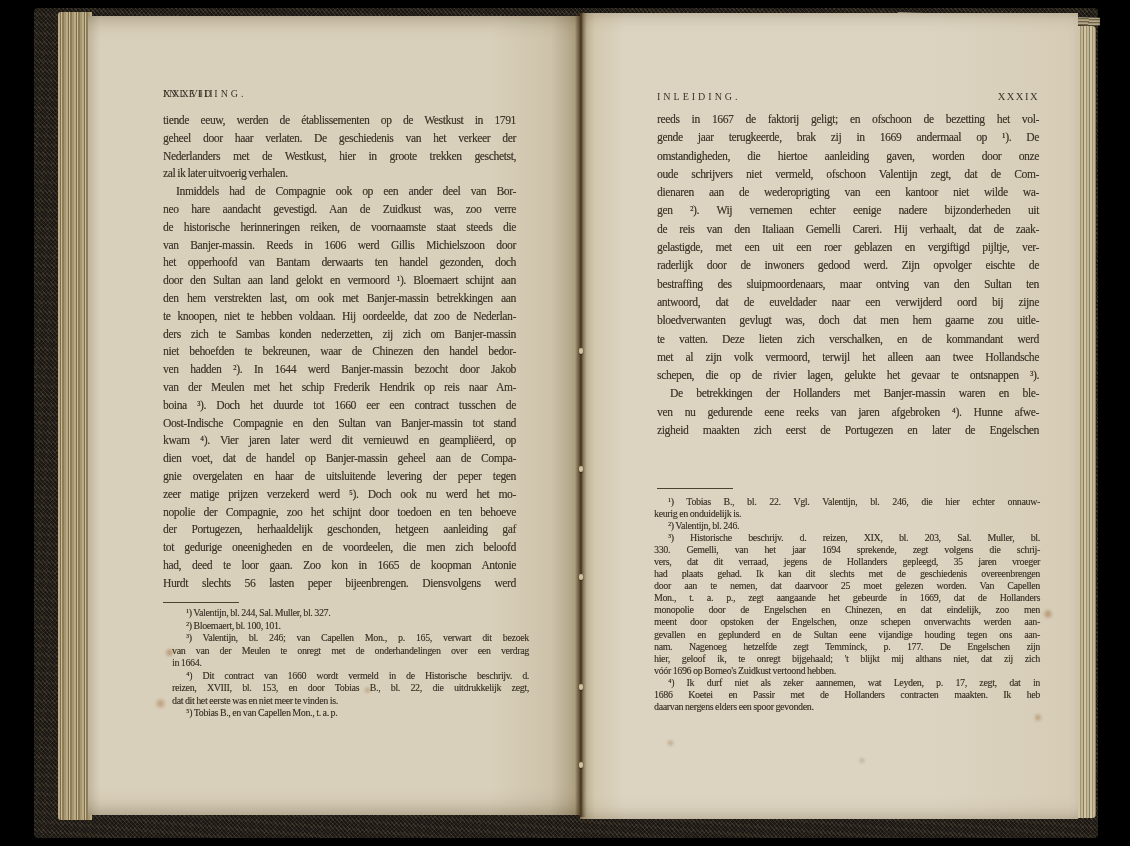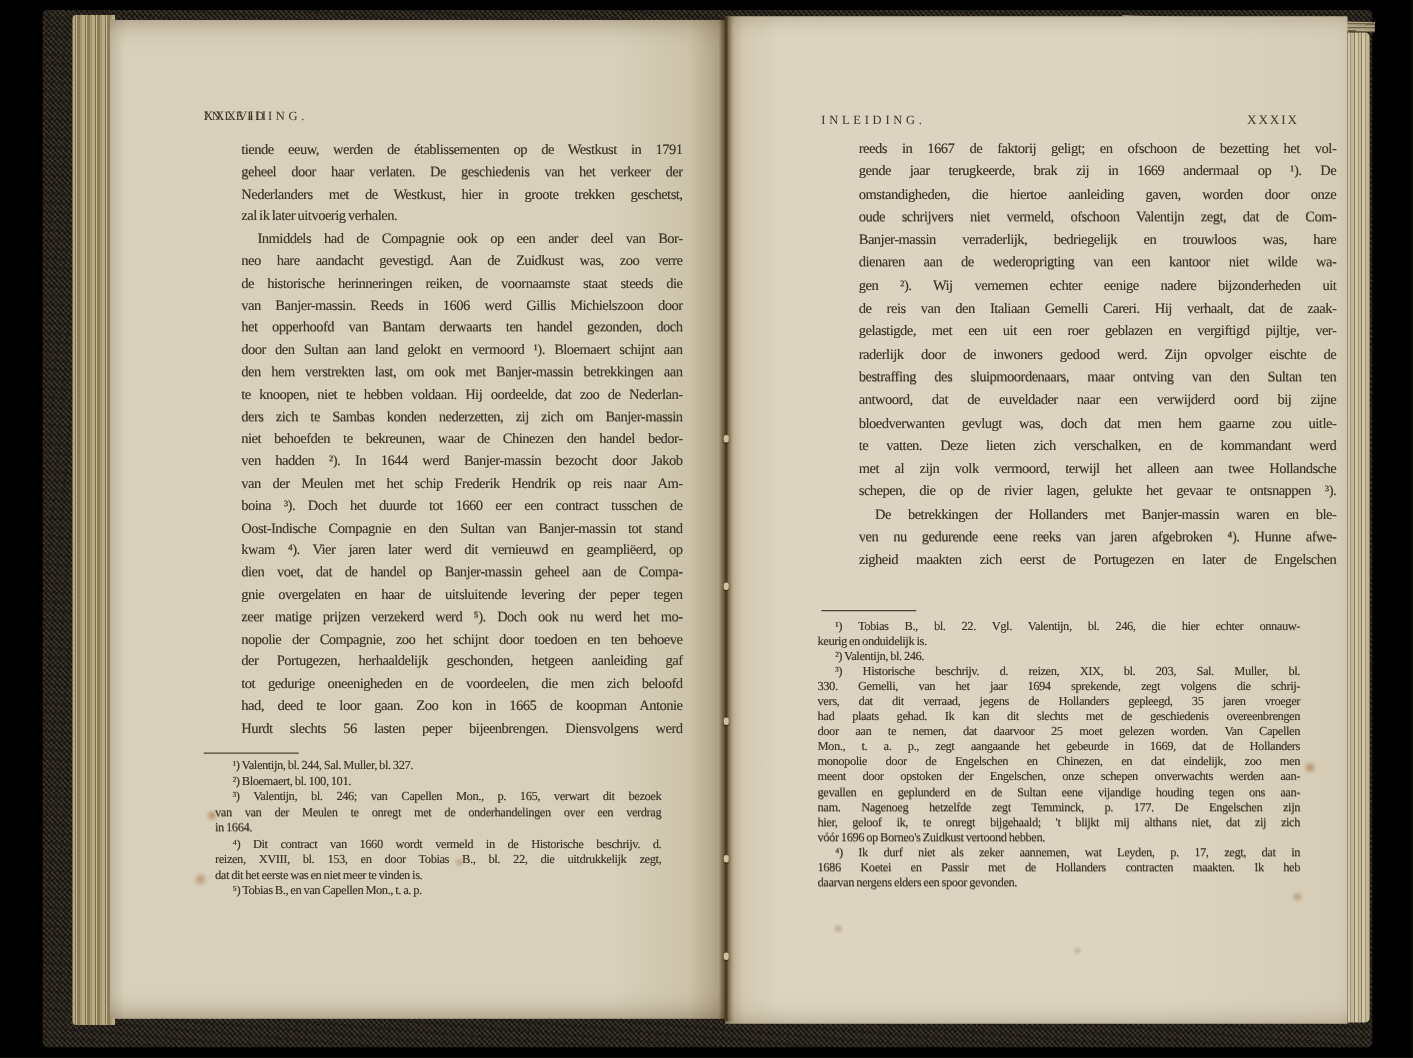--- a/index.html
+++ b/index.html
@@ -58,21 +58,21 @@
   .header { position:absolute; height:14px; font-family:"Liberation Serif", serif; color:var(--ink); }
   .header .title { position:absolute; left:0; right:0; font-size:10px; letter-spacing:3px; }
   .header .pageno { position:absolute; font-size:10.5px; letter-spacing:1.5px; }
   .pageno-left { left:0; top:0; }
   .pageno-right { right:0; top:0; }
 
   .body-text, .footnotes {
     position:absolute; font-family:"Liberation Serif", serif; color:var(--ink);
     text-shadow:0.2px 0.2px 0.3px rgba(60,48,35,.5);
   }
-  .body-text { font-size:11.5px; letter-spacing:-0.35px; word-spacing:-0.6px;margin-left:30px; }
+  .body-text { font-size:11.5px; letter-spacing:-0.35px; word-spacing:-0.6px; }
   .bt-left  { left:75px; top:96px; width:353px; line-height:17.8px; }
   .bt-right { left:77px; top:97px; width:382px; line-height:18.3px; }
   .footnotes { font-size:9.9px; letter-spacing:-0.3px; word-spacing:-0.4px; }
   .fn-left  { left:84px; top:591px; width:357px; line-height:12.5px; }
   .fn-right { left:74px; top:483px; width:386px; line-height:12.05px; }
 
   .tline { text-align:left; }
   .tline.just { text-align:justify; text-align-last:justify; }
   .body-text .tline.ind { text-indent:13px; }
   .footnotes .tline.ind { text-indent:14px; }
@@ -147,21 +147,20 @@
   <div class="page page-right">
     <div class="header" style="left:77px; top:78px; width:382px;">
       <span class="title">INLEIDING.</span>
       <span class="pageno pageno-right">XXXIX</span>
     </div>
     <div class="body-text bt-right">
         <div class="tline just">reeds in 1667 de faktorij geligt; en ofschoon de bezetting het vol-</div>
         <div class="tline just">gende jaar terugkeerde, brak zij in 1669 andermaal op ¹). De</div>
         <div class="tline just">omstandigheden, die hiertoe aanleiding gaven, worden door onze</div>
         <div class="tline just">oude schrijvers niet vermeld, ofschoon Valentijn zegt, dat de Com-</div>
-        <div class="tline just">Banjer-massin verraderlijk, bedriegelijk en trouwloos was, hare</div>
         <div class="tline just">dienaren aan de wederoprigting van een kantoor niet wilde wa-</div>
         <div class="tline just">gen ²). Wij vernemen echter eenige nadere bijzonderheden uit</div>
         <div class="tline just">de reis van den Italiaan Gemelli Careri. Hij verhaalt, dat de zaak-</div>
         <div class="tline just">gelastigde, met een uit een roer geblazen en vergiftigd pijltje, ver-</div>
         <div class="tline just">raderlijk door de inwoners gedood werd. Zijn opvolger eischte de</div>
         <div class="tline just">bestraffing des sluipmoordenaars, maar ontving van den Sultan ten</div>
         <div class="tline just">antwoord, dat de euveldader naar een verwijderd oord bij zijne</div>
         <div class="tline just">bloedverwanten gevlugt was, doch dat men hem gaarne zou uitle-</div>
         <div class="tline just">te vatten. Deze lieten zich verschalken, en de kommandant werd</div>
         <div class="tline just">met al zijn volk vermoord, terwijl het alleen aan twee Hollandsche</div>

